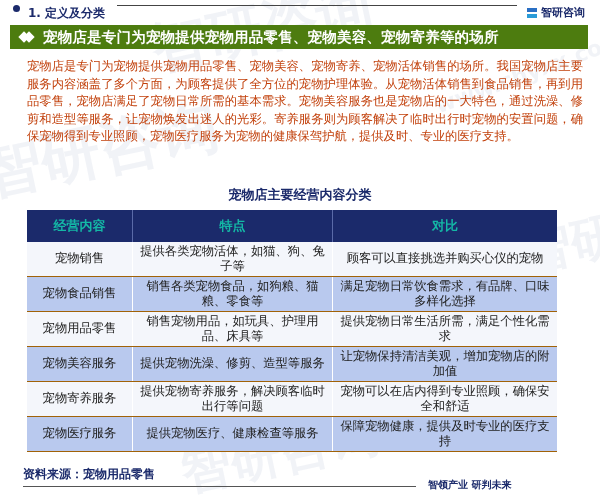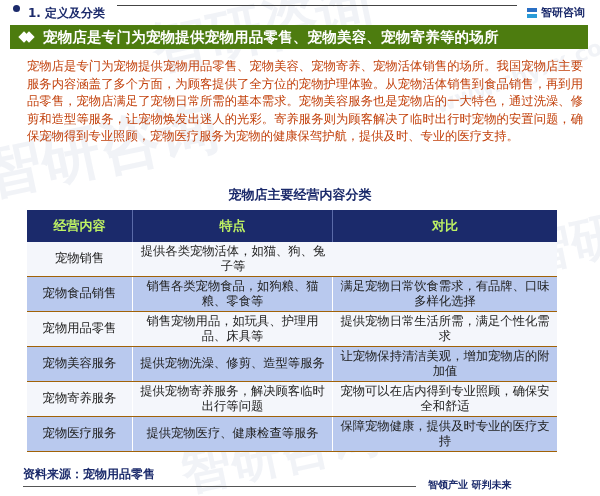--- a/index.html
+++ b/index.html
@@ -34,21 +34,21 @@
   
   .paragraph { position: absolute; left: 27px; top: 58px; width: 556px; font-size: 12.3px; line-height: 17.5px; color: #c2410c; text-align: justify; }
 
   
   .table-title { position: absolute; left: 0; top: 186px; width: 600px; text-align: center; font-size: 13px; font-weight: bold; color: #1b2a6b; }
 
   
   .table { position: absolute; left: 27px; top: 210px; width: 530px; }
   .t-row { display: flex; }
   .t-head { height: 32px; background: #1b2a6b; }
-  .t-head .t-cell { color: #bef264; font-size: 13px; font-weight: bold; border-right: 1px solid #5a6aa8; }
+  .t-head .t-cell { color: #14b8a6; font-size: 13px; font-weight: bold; border-right: 1px solid #5a6aa8; }
   .t-head .t-cell:last-child { border-right: none; }
   .t-cell { display: flex; align-items: center; justify-content: center; text-align: center; padding: 0 6px; font-size: 12.3px; line-height: 15.5px; color: #222; }
   .c1 { width: 106px; }
   .c2 { width: 200px; }
   .c3 { width: 224px; }
   .t-body-row { height: 35px; border-bottom: 1px solid #a16207; }
   .t-body-row .t-cell { border-right: 1px solid #ffffff; }
   .t-body-row .t-cell:last-child { border-right: none; }
   .row-white { background: #f4f6fb; }
   .row-blue { background: #b9c9ee; }
@@ -95,20 +95,21 @@
 <div class="table">
   <div class="t-row t-head">
     <div class="t-cell c1">经营内容</div>
     <div class="t-cell c2">特点</div>
     <div class="t-cell c3">对比</div>
   </div>
 
   <div class="t-row t-body-row row-white">
     <div class="t-cell c1">宠物销售</div>
     <div class="t-cell c2">提供各类宠物活体，如猫、狗、兔子等</div>
+    <div class="t-cell c3">顾客可以直接挑选并购买心仪的宠物</div>
   </div>
   <div class="t-row t-body-row row-blue">
     <div class="t-cell c1">宠物食品销售</div>
     <div class="t-cell c2">销售各类宠物食品，如狗粮、猫粮、零食等</div>
     <div class="t-cell c3">满足宠物日常饮食需求，有品牌、口味多样化选择</div>
   </div>
   <div class="t-row t-body-row row-white">
     <div class="t-cell c1">宠物用品零售</div>
     <div class="t-cell c2">销售宠物用品，如玩具、护理用品、床具等</div>
     <div class="t-cell c3">提供宠物日常生活所需，满足个性化需求</div>

